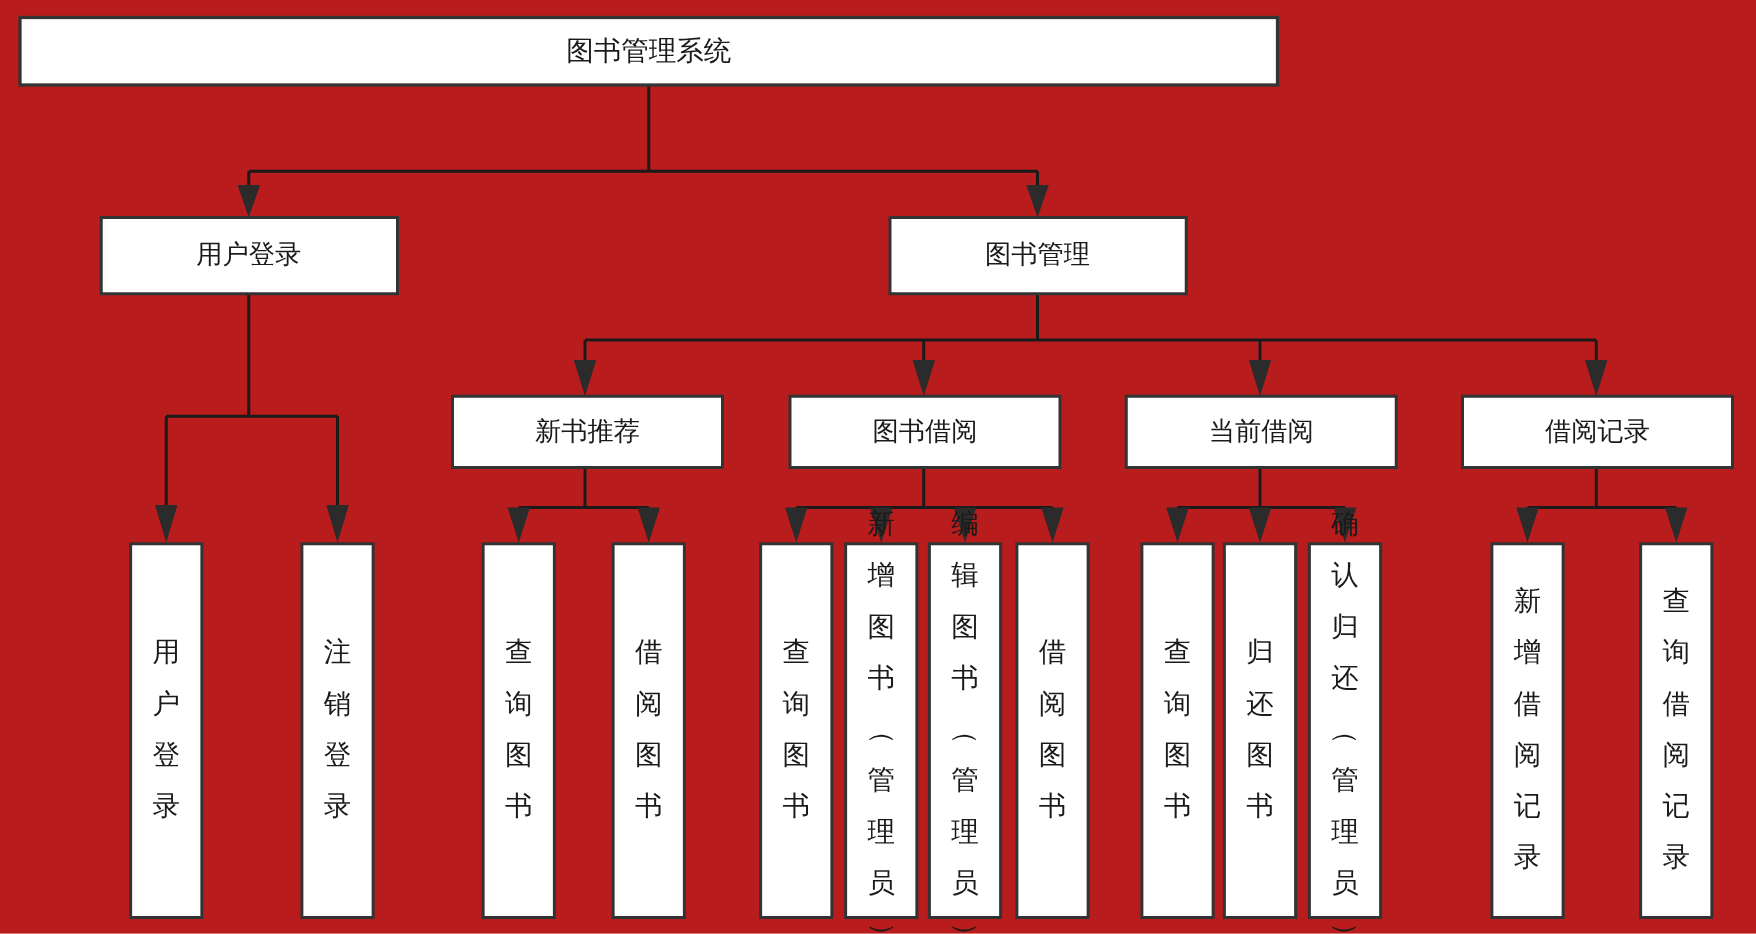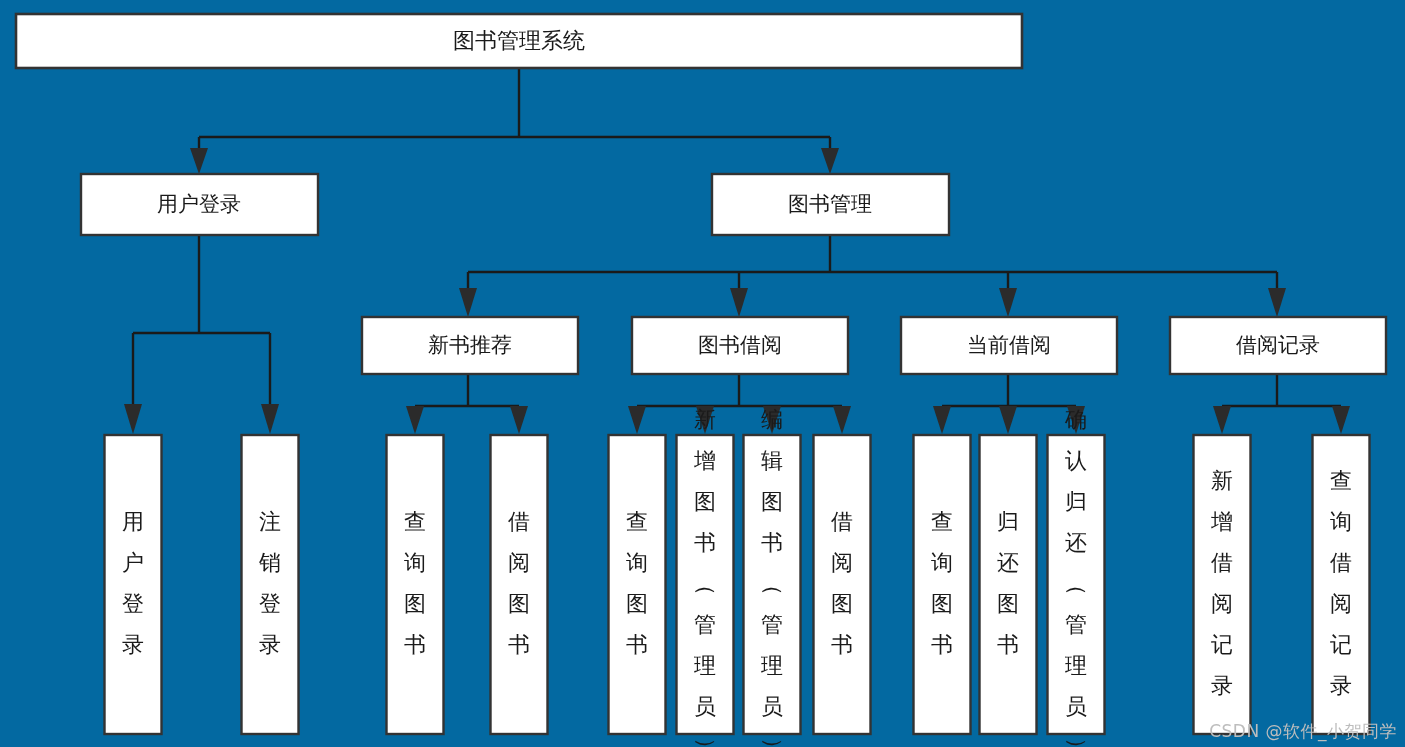--- a/index.html
+++ b/index.html
@@ -11,21 +11,21 @@
   body {
     width: 1405px;
     height: 747px;
     overflow: hidden;
     font-family: "DejaVu Sans", "Liberation Sans", sans-serif;
   }
   #diagram-root {
     position: relative;
     width: 1405px;
     height: 747px;
-    background: #0369a1;
+    background: #b91c1c;
   }
   svg#flow-svg {
     position: absolute;
     top: 0;
     left: 0;
     width: 1405px;
     height: 747px;
     display: block;
   }
   .node-box {
@@ -305,14 +305,13 @@
           <text class="leaf-label-char" x="1341" y="564">借</text>
           <text class="leaf-label-char" x="1341" y="605">阅</text>
           <text class="leaf-label-char" x="1341" y="646">记</text>
           <text class="leaf-label-char" x="1341" y="687">录</text>
           <title>查询借阅记录</title>
         </g>
       </g>
 
   </svg>
 
-  <div class="watermark">CSDN @软件_小贺同学</div>
 </div>
 
 </body></html>

